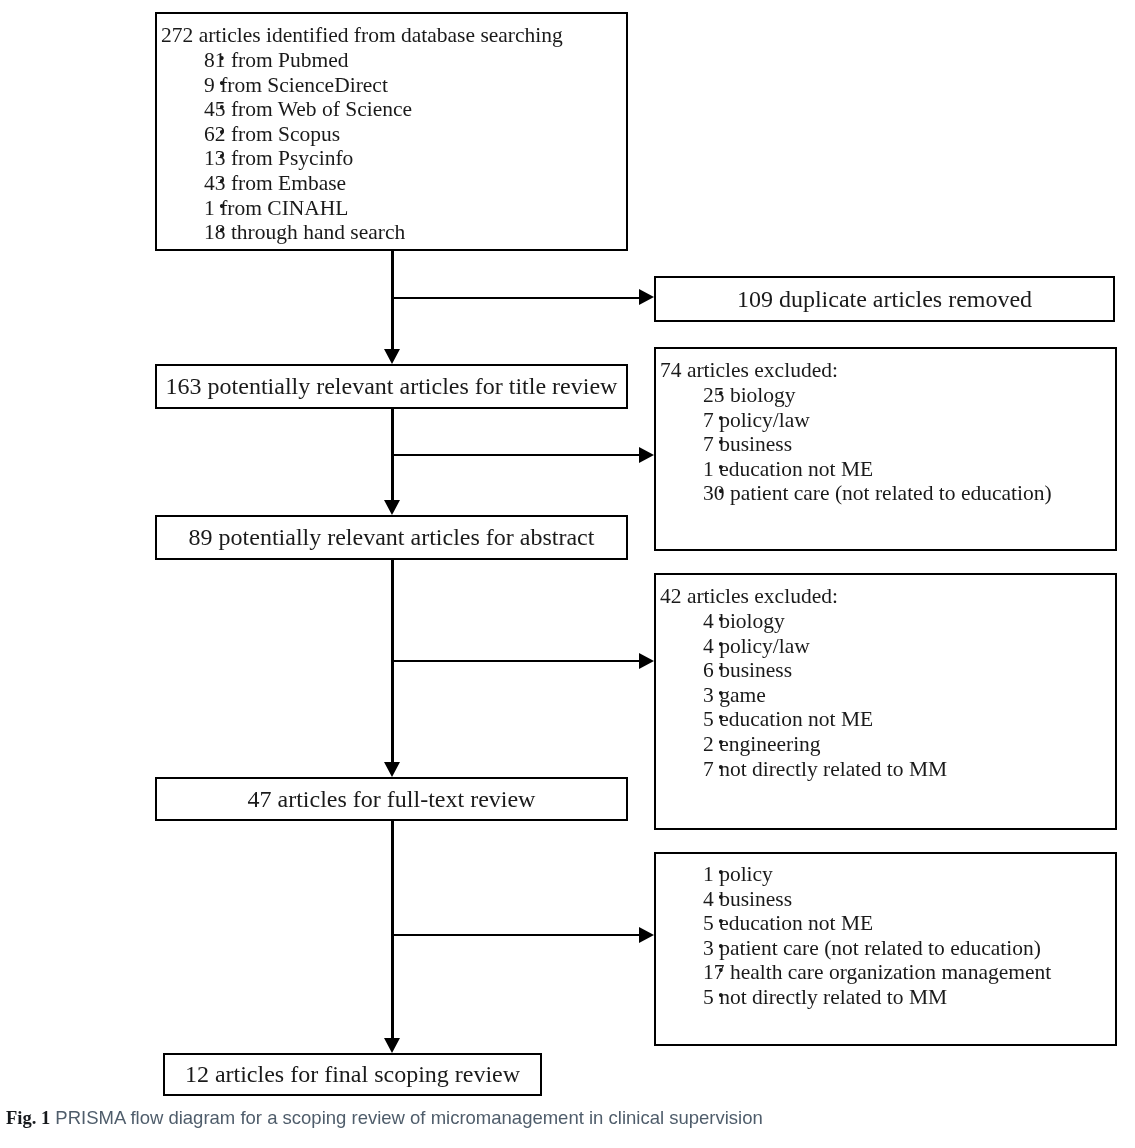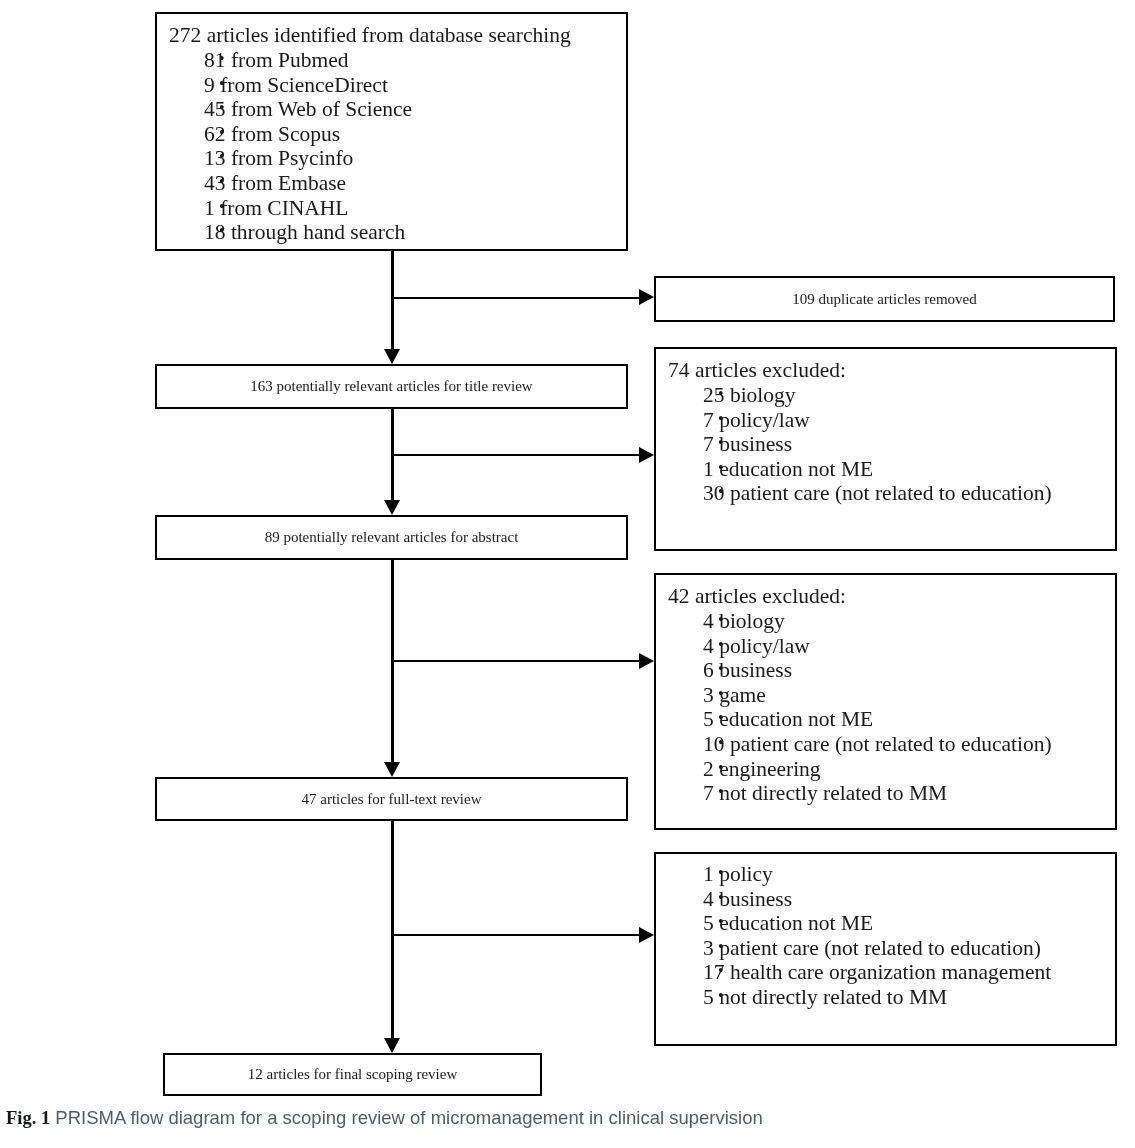--- a/index.html
+++ b/index.html
@@ -21,38 +21,38 @@
   }
 
   
   .box {
     position: absolute;
     box-sizing: border-box;
     border: 2.5px solid #000000;
     background: #ffffff;
   }
   .box-title {
-    font-size: 15px;
+    font-size: 24px;
     line-height: 25px;
     white-space: nowrap;
   }
   
   .box.centered {
     display: flex;
     align-items: center;
     justify-content: center;
   }
   
   .box.listbox {
     padding: 8px 0 0 0;
   }
   .box.listbox .heading {
     font-size: 21.5px;
     line-height: 26px;
-    padding-left: 12px;
+    padding-left: 4px;
     white-space: nowrap;
   }
   ul.bullets {
     list-style: none;
     margin: 0;
     padding: 0;
   }
   ul.bullets li {
     position: relative;
     font-size: 21.5px;
@@ -172,21 +172,20 @@
   </div>
 
   <div class="box listbox" style="left:654px; top:573px; width:463px; height:257px;">
     <div class="heading">42 articles excluded:</div>
     <ul class="bullets">
       <li>4 biology</li>
       <li>4 policy/law</li>
       <li>6 business</li>
       <li>3 game</li>
       <li>5 education not ME</li>
-      <li>10 patient care (not related to education)</li>
       <li>2 engineering</li>
       <li>7 not directly related to MM</li>
     </ul>
   </div>
 
   <div class="vline" style="left:391px; top:560px; height:202px;"></div>
   <div class="arrow-down" style="left:383.5px; top:762px;"></div>
 
   <div class="hline" style="left:391px; top:660px; width:248px;"></div>
   <div class="arrow-right" style="left:639px; top:652.5px;"></div>

